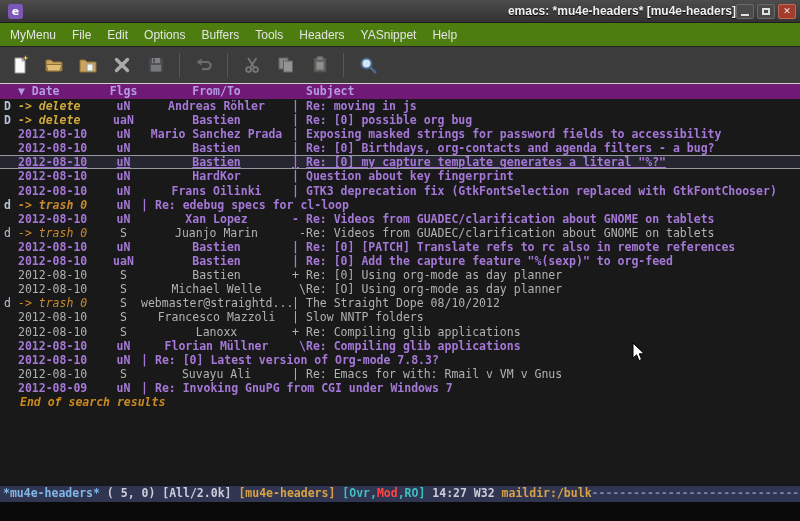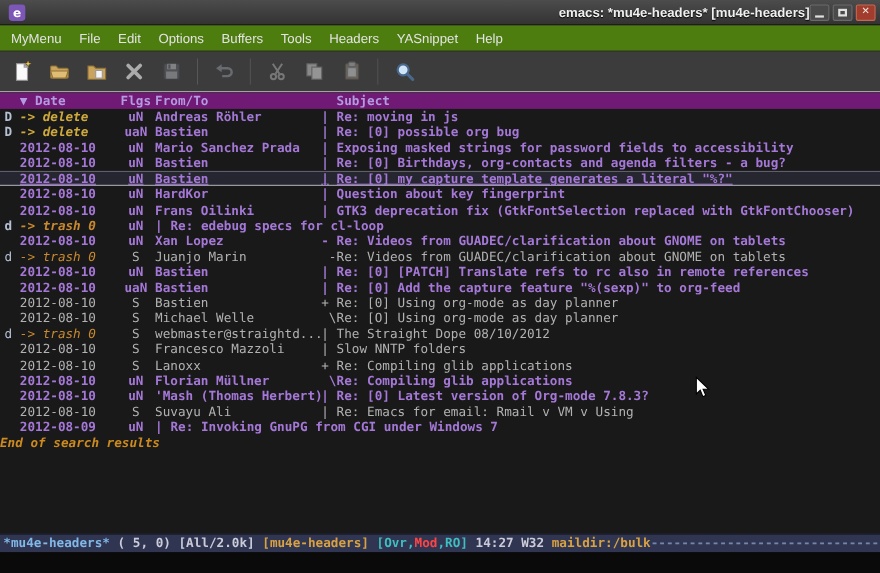--- a/index.html
+++ b/index.html
@@ -75,27 +75,27 @@
   .row.unread { color:#a578d8; font-weight:bold; }
   .row.read   { color:#b2b2b2; font-weight:normal; }
   .row.current {
     background:#262630;
     box-shadow: inset 0 1px 0 #97979f, inset 0 -1px 0 #97979f;
   }
   .row.current .cell { text-decoration:underline; }
   .c-mark  { width:18px; padding-left:4px; overflow:hidden; color:#b6c2d4; }
   .c-date  { width:88px; overflow:hidden; }
   .c-flags { width:35px; overflow:hidden;text-align:center; }
-  .c-from  { width:151px; overflow:hidden; }
+  .c-from  { width:151px; overflow:hidden;text-align:center; }
   .c-sep   { width:14px; overflow:visible; }
   .c-subj  { flex:1; overflow:hidden; }
   .row.mk-delete .c-date { color:#cfa93d; font-style:italic; }
   .row.mk-trash  .c-date { color:#c9892f; font-style:italic; }
   .end-line {
-    height:14.1px; line-height:14.1px; padding-left:0;
+    height:14.1px; line-height:14.1px; padding-left:20px;
     font:bold italic 11.5px "DejaVu Sans Mono", monospace;
     color:#cc8a1f; white-space:pre;
   }
 
   
   .modeline {
     height:17px; line-height:17px; background:#303552;
     border-top:1px solid #12141f;
     font:bold 11.5px "DejaVu Sans Mono", monospace;
     white-space:pre; overflow:hidden; padding-left:3px;
@@ -237,22 +237,22 @@
         <div class="row unread"><span class="cell c-mark"></span><span class="cell c-date">2012-08-10</span><span class="cell c-flags">uN</span><span class="cell c-from">Xan Lopez</span><span class="cell c-sep">-</span><span class="cell c-subj">Re: Videos from GUADEC/clarification about GNOME on tablets</span></div>
         <div class="row read mk-trash"><span class="cell c-mark">d</span><span class="cell c-date">-&gt; trash 0</span><span class="cell c-flags">S</span><span class="cell c-from">Juanjo Marin</span><span class="cell c-sep"> -</span><span class="cell c-subj">Re: Videos from GUADEC/clarification about GNOME on tablets</span></div>
         <div class="row unread"><span class="cell c-mark"></span><span class="cell c-date">2012-08-10</span><span class="cell c-flags">uN</span><span class="cell c-from">Bastien</span><span class="cell c-sep">|</span><span class="cell c-subj">Re: [0] [PATCH] Translate refs to rc also in remote references</span></div>
         <div class="row unread"><span class="cell c-mark"></span><span class="cell c-date">2012-08-10</span><span class="cell c-flags">uaN</span><span class="cell c-from">Bastien</span><span class="cell c-sep">|</span><span class="cell c-subj">Re: [0] Add the capture feature "%(sexp)" to org-feed</span></div>
         <div class="row read"><span class="cell c-mark"></span><span class="cell c-date">2012-08-10</span><span class="cell c-flags">S</span><span class="cell c-from">Bastien</span><span class="cell c-sep">+</span><span class="cell c-subj">Re: [0] Using org-mode as day planner</span></div>
         <div class="row read"><span class="cell c-mark"></span><span class="cell c-date">2012-08-10</span><span class="cell c-flags">S</span><span class="cell c-from">Michael Welle</span><span class="cell c-sep"> \</span><span class="cell c-subj">Re: [O] Using org-mode as day planner</span></div>
         <div class="row read mk-trash"><span class="cell c-mark">d</span><span class="cell c-date">-&gt; trash 0</span><span class="cell c-flags">S</span><span class="cell c-from">webmaster@straightd...</span><span class="cell c-sep">|</span><span class="cell c-subj">The Straight Dope 08/10/2012</span></div>
         <div class="row read"><span class="cell c-mark"></span><span class="cell c-date">2012-08-10</span><span class="cell c-flags">S</span><span class="cell c-from">Francesco Mazzoli</span><span class="cell c-sep">|</span><span class="cell c-subj">Slow NNTP folders</span></div>
         <div class="row read"><span class="cell c-mark"></span><span class="cell c-date">2012-08-10</span><span class="cell c-flags">S</span><span class="cell c-from">Lanoxx</span><span class="cell c-sep">+</span><span class="cell c-subj">Re: Compiling glib applications</span></div>
         <div class="row unread"><span class="cell c-mark"></span><span class="cell c-date">2012-08-10</span><span class="cell c-flags">uN</span><span class="cell c-from">Florian Müllner</span><span class="cell c-sep"> \</span><span class="cell c-subj">Re: Compiling glib applications</span></div>
-        <div class="row unread"><span class="cell c-mark"></span><span class="cell c-date">2012-08-10</span><span class="cell c-flags">uN</span><span class="cell c-from">'Mash (Thomas Herbert)</span><span class="cell c-sep">|</span><span class="cell c-subj">Re: [0] Latest version of Org-mode 7.8.3?</span></div>
-        <div class="row read"><span class="cell c-mark"></span><span class="cell c-date">2012-08-10</span><span class="cell c-flags">S</span><span class="cell c-from">Suvayu Ali</span><span class="cell c-sep">|</span><span class="cell c-subj">Re: Emacs for email: Rmail v VM v Using</span></div>
+        <div class="row unread"><span class="cell c-mark"></span><span class="cell c-date">2012-08-10</span><span class="cell c-flags">uN</span><span class="cell c-sep">|</span><span class="cell c-subj">Re: [0] Latest version of Org-mode 7.8.3?</span></div>
+        <div class="row read"><span class="cell c-mark"></span><span class="cell c-date">2012-08-10</span><span class="cell c-flags">S</span><span class="cell c-from">Suvayu Ali</span><span class="cell c-sep">|</span><span class="cell c-subj">Re: Emacs for with: Rmail v VM v Gnus</span></div>
         <div class="row unread"><span class="cell c-mark"></span><span class="cell c-date">2012-08-09</span><span class="cell c-flags">uN</span><span class="cell c-sep">|</span><span class="cell c-subj">Re: Invoking GnuPG from CGI under Windows 7</span></div>
       </div>
     <div class="end-line">End of search results</div>
   </div>
 
   <div class="modeline"><span class="ml-buf">*mu4e-headers*</span><span class="ml-plain"> ( 5, 0) [All/2.0k] </span><span class="ml-mode">[mu4e-headers]</span><span class="ml-cyan"> [Ovr,</span><span class="ml-red">Mod</span><span class="ml-cyan">,RO]</span><span class="ml-plain"> 14:27 W32 </span><span class="ml-mode">maildir:/bulk</span><span class="ml-fill">--------------------------------------------------</span></div>
 
   <div class="echo-area"></div>
 
   <svg class="cursor" width="14" height="21" viewBox="0 0 14 21">

